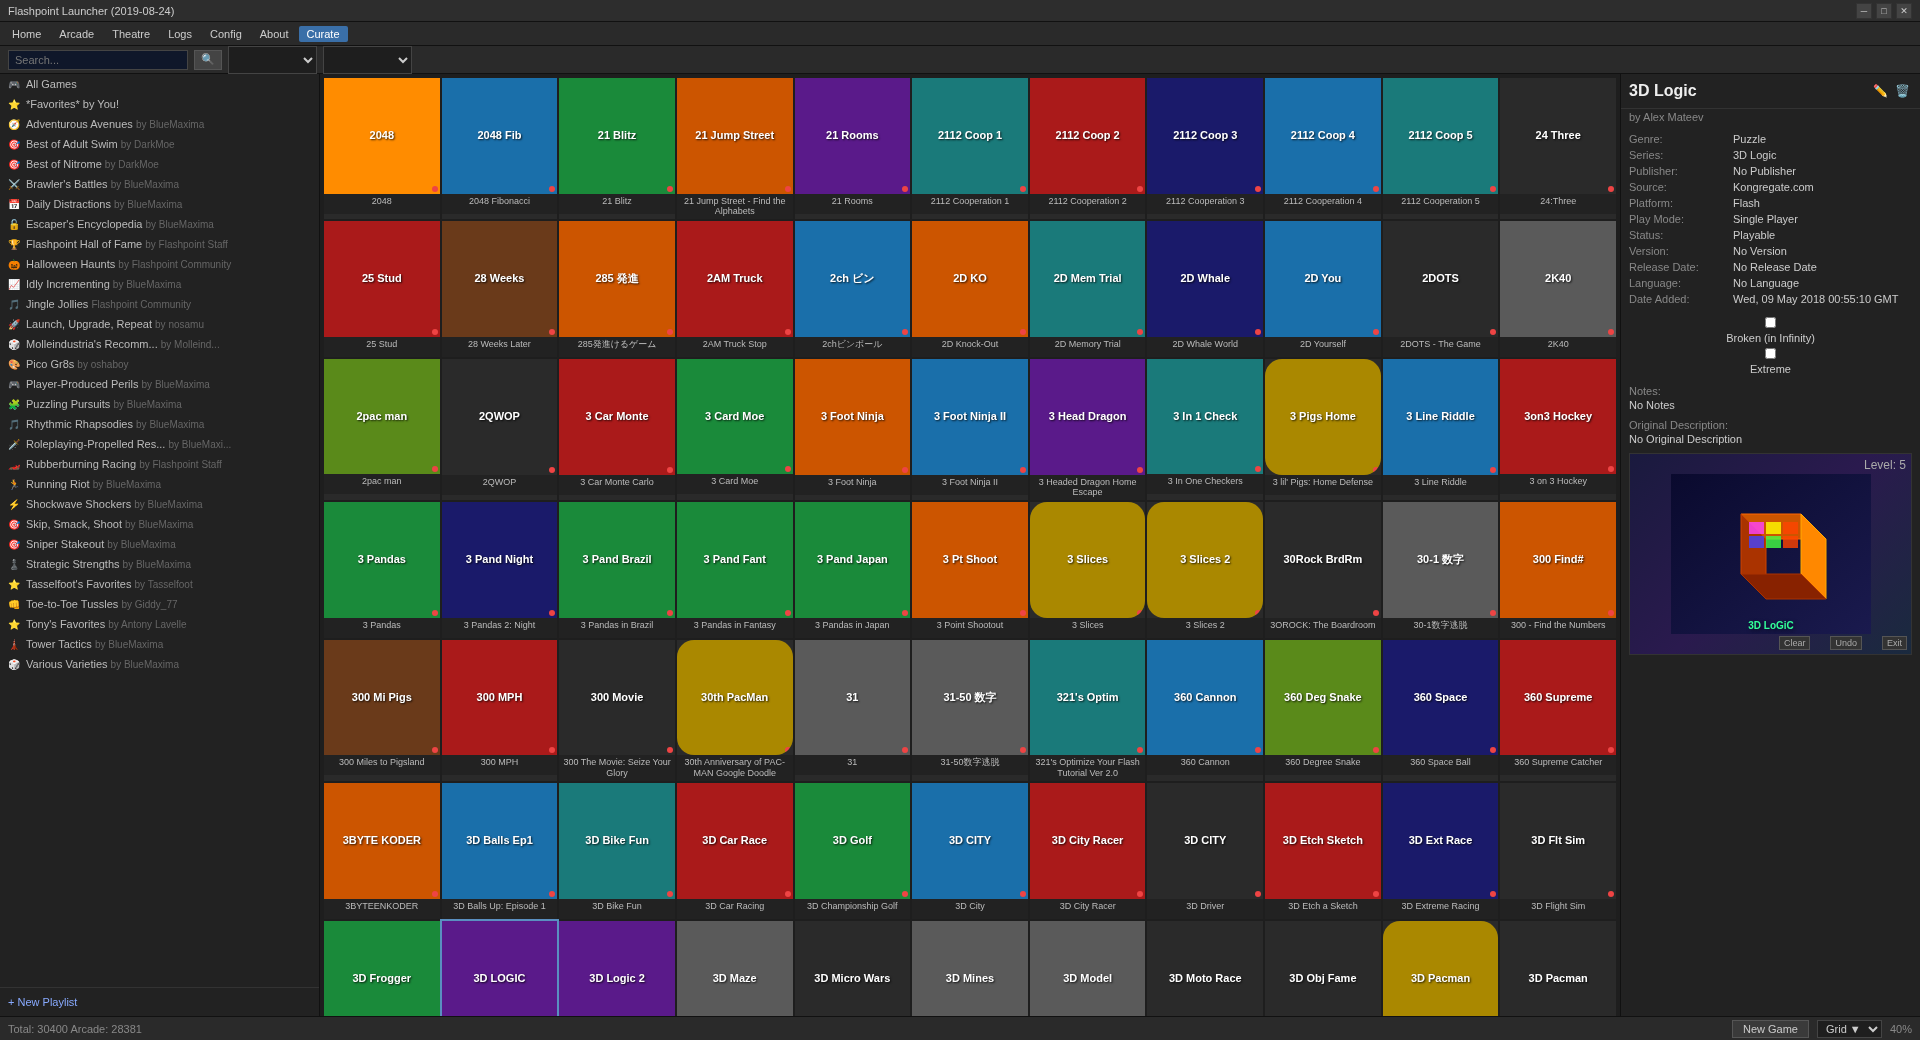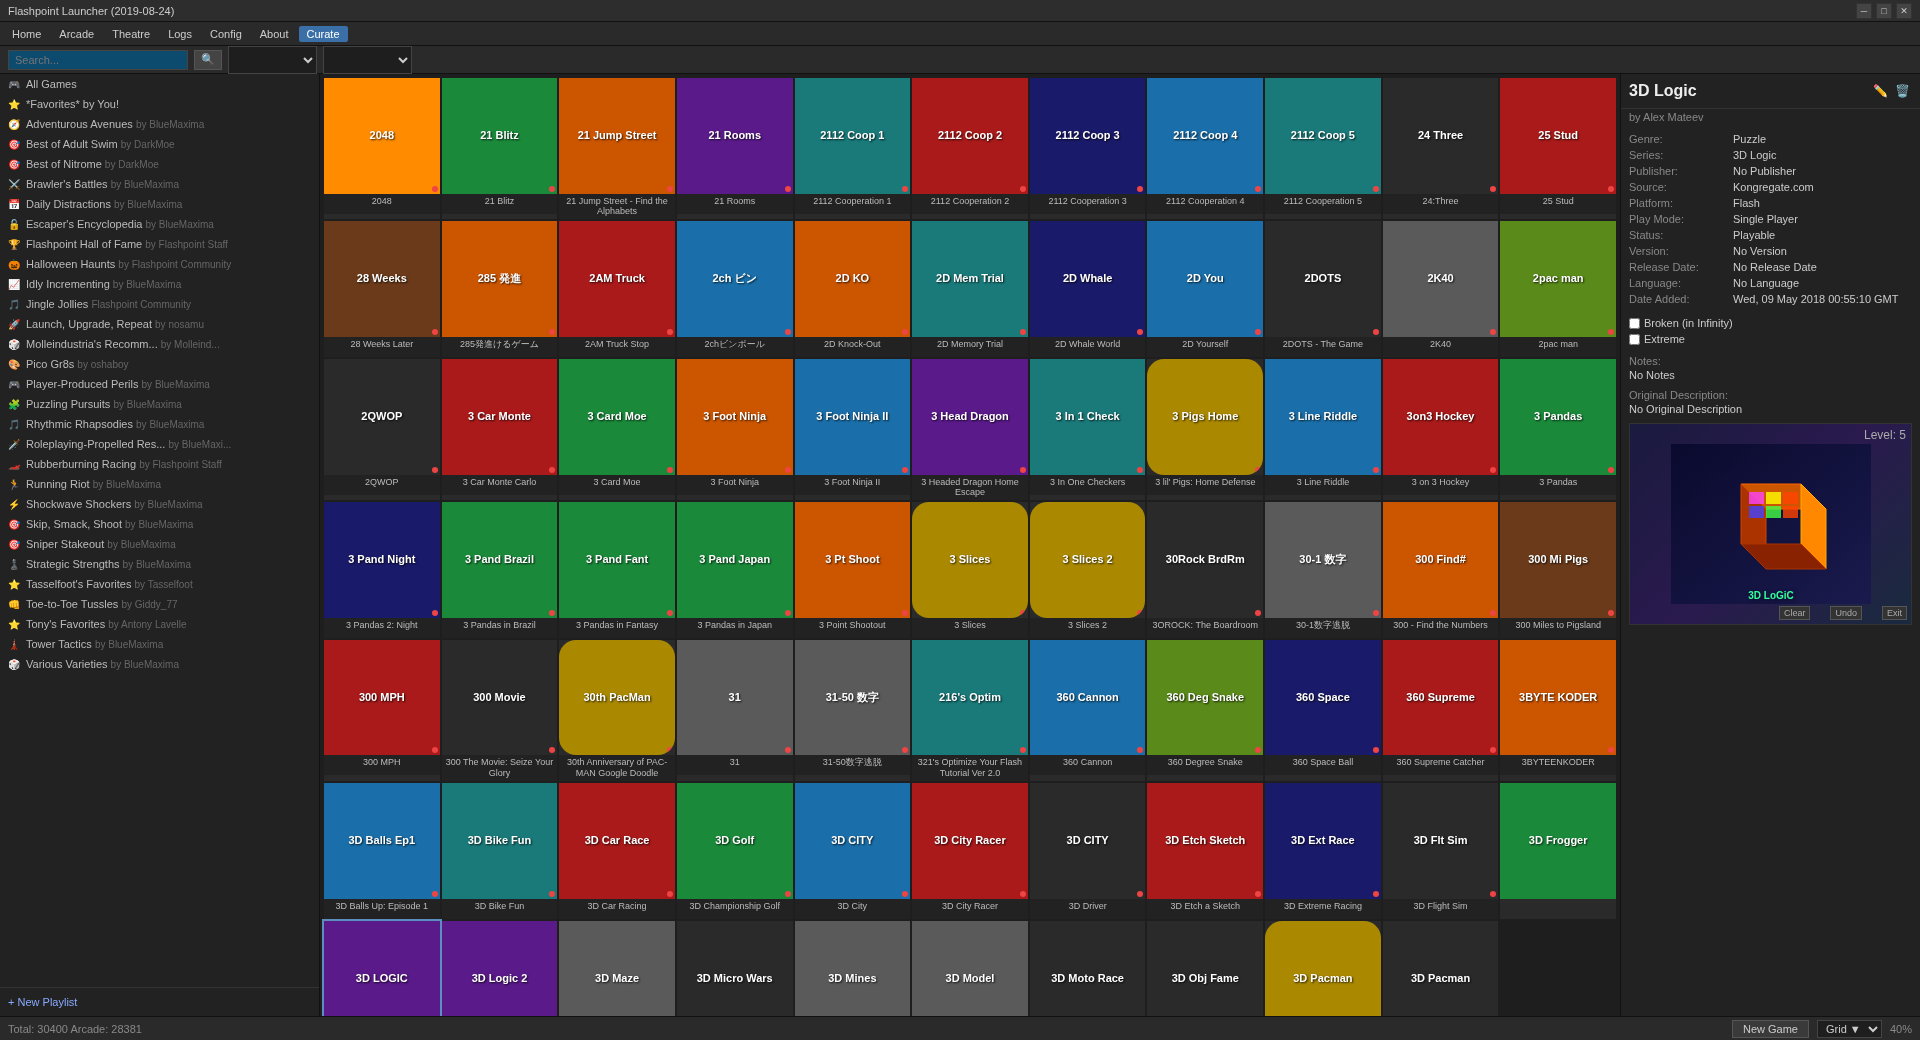--- a/index.html
+++ b/index.html
@@ -54,21 +54,21 @@
       background: #2a2a2a;
       height: 28px;
       display: flex;
       align-items: center;
       padding: 0 8px;
       border-bottom: 1px solid #111;
       flex-shrink: 0;
       gap: 6px;
     }
     #toolbar input[type=text] {
-      background: #0c4a6e;
+      background: #0f172a;
       border: 1px solid #444;
       color: #ccc;
       padding: 2px 6px;
       font-size: 11px;
       height: 20px;
       width: 180px;
     }
     .toolbar-select {
       background: #1e1e1e;
       border: 1px solid #444;
@@ -204,21 +204,21 @@
     .detail-row {
       display: flex;
       padding: 2px 8px;
       font-size: 11px;
       gap: 4px;
     }
     .detail-label { color: #888; min-width: 100px; }
     .detail-value { color: #ccc; }
     .detail-section { margin-top: 8px; padding: 0 8px; font-size: 11px; }
     .detail-section-title { color: #888; margin-bottom: 2px; }
-    .detail-check { display: flex; align-items: center; gap: 4px; padding: 2px 0; font-size: 11px; color: #ccc; }
+    .detail-check { display: flex; align-items: center; gap: 4px; padding: 2px 0; font-size: 11px; color: #ccc; flex-direction: column; }
     .detail-check input { width: 11px; height: 11px; }
     #game-preview {
       margin: 8px;
       background: #1a1a2e;
       border: 1px solid #333;
       display: flex;
       align-items: center;
       justify-content: center;
       min-height: 160px;
       position: relative;
@@ -548,20 +548,28 @@
   <div id="grid-area">
     <div class="game-grid" id="game-grid">
         <div class="game-cell">
           <div class="game-thumb thumb-2048">
             <div class="game-thumb-text">2048</div>
             <div class="fav-dot"></div>
           </div>
           <div class="game-title">2048</div>
         </div>
         <div class="game-cell">
+          <div class="game-thumb thumb-blue">
+            <div class="game-thumb-text">2048
+Fib</div>
+            <div class="fav-dot"></div>
+          </div>
+          <div class="game-title">2048 Fibonacci</div>
+        </div>
+        <div class="game-cell">
           <div class="game-thumb thumb-green">
             <div class="game-thumb-text">21
 Blitz</div>
             <div class="fav-dot"></div>
           </div>
           <div class="game-title">21 Blitz</div>
         </div>
         <div class="game-cell">
           <div class="game-thumb thumb-orange">
             <div class="game-thumb-text">21 Jump
@@ -927,21 +935,21 @@
         <div class="game-cell">
           <div class="game-thumb thumb-gray">
             <div class="game-thumb-text">31-50
 数字</div>
             <div class="fav-dot"></div>
           </div>
           <div class="game-title">31-50数字逃脱</div>
         </div>
         <div class="game-cell">
           <div class="game-thumb thumb-teal">
-            <div class="game-thumb-text">216's
+            <div class="game-thumb-text">321's
 Optim</div>
             <div class="fav-dot"></div>
           </div>
           <div class="game-title">321's Optimize Your Flash Tutorial Ver 2.0</div>
         </div>
         <div class="game-cell">
           <div class="game-thumb thumb-blue">
             <div class="game-thumb-text">360
 Cannon</div>
             <div class="fav-dot"></div>

